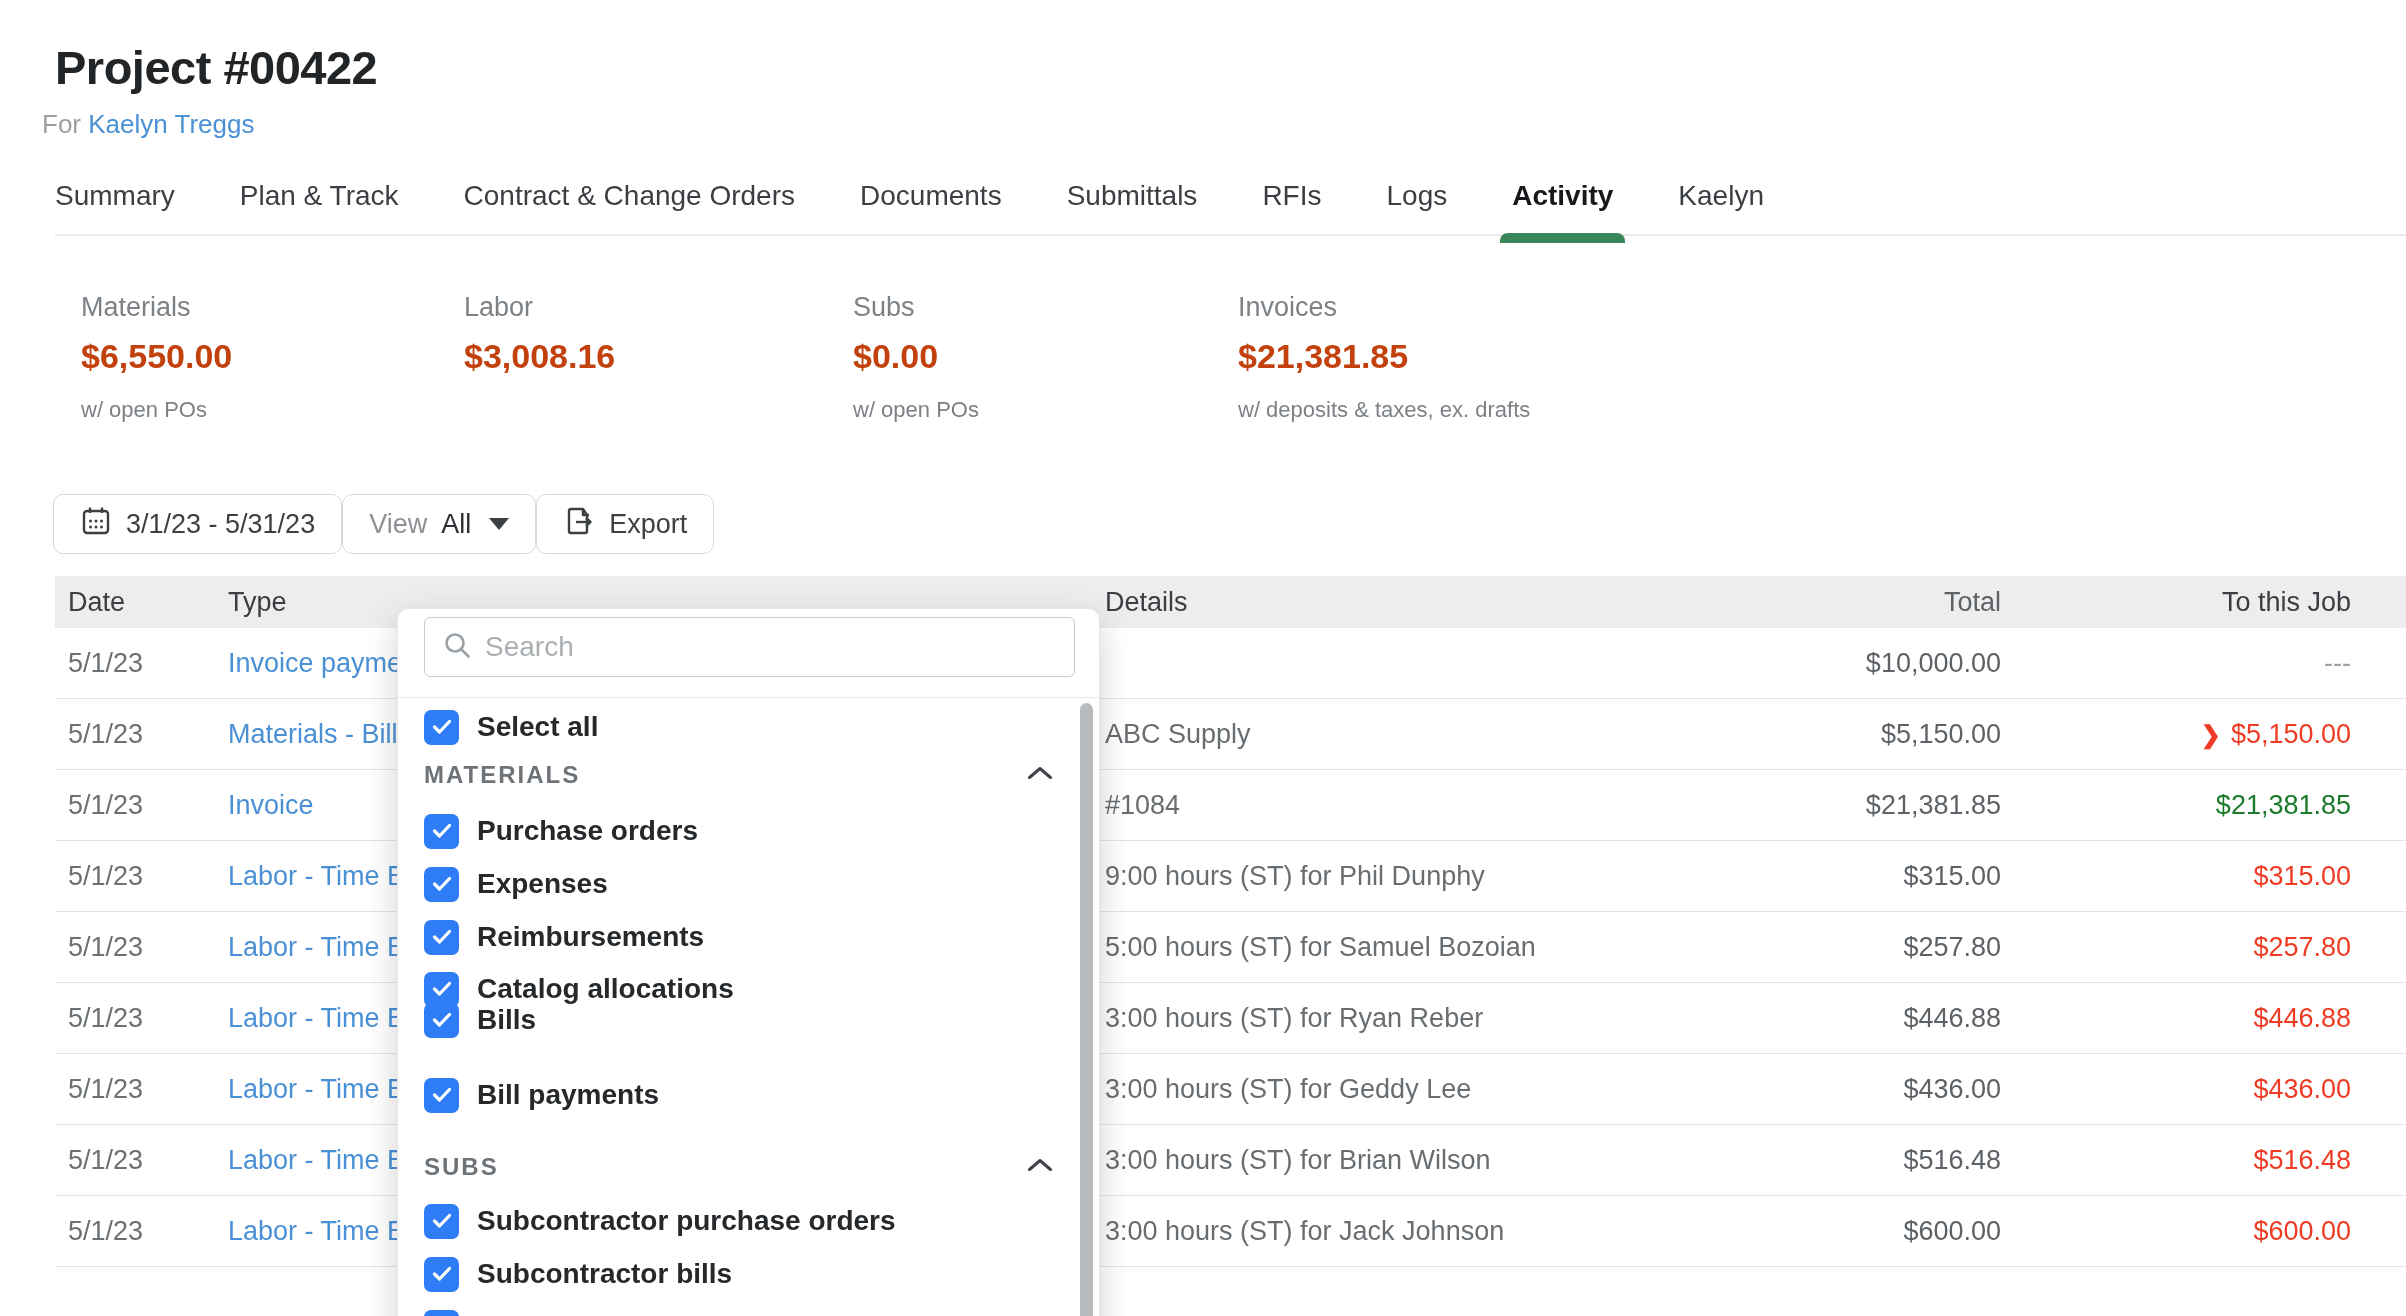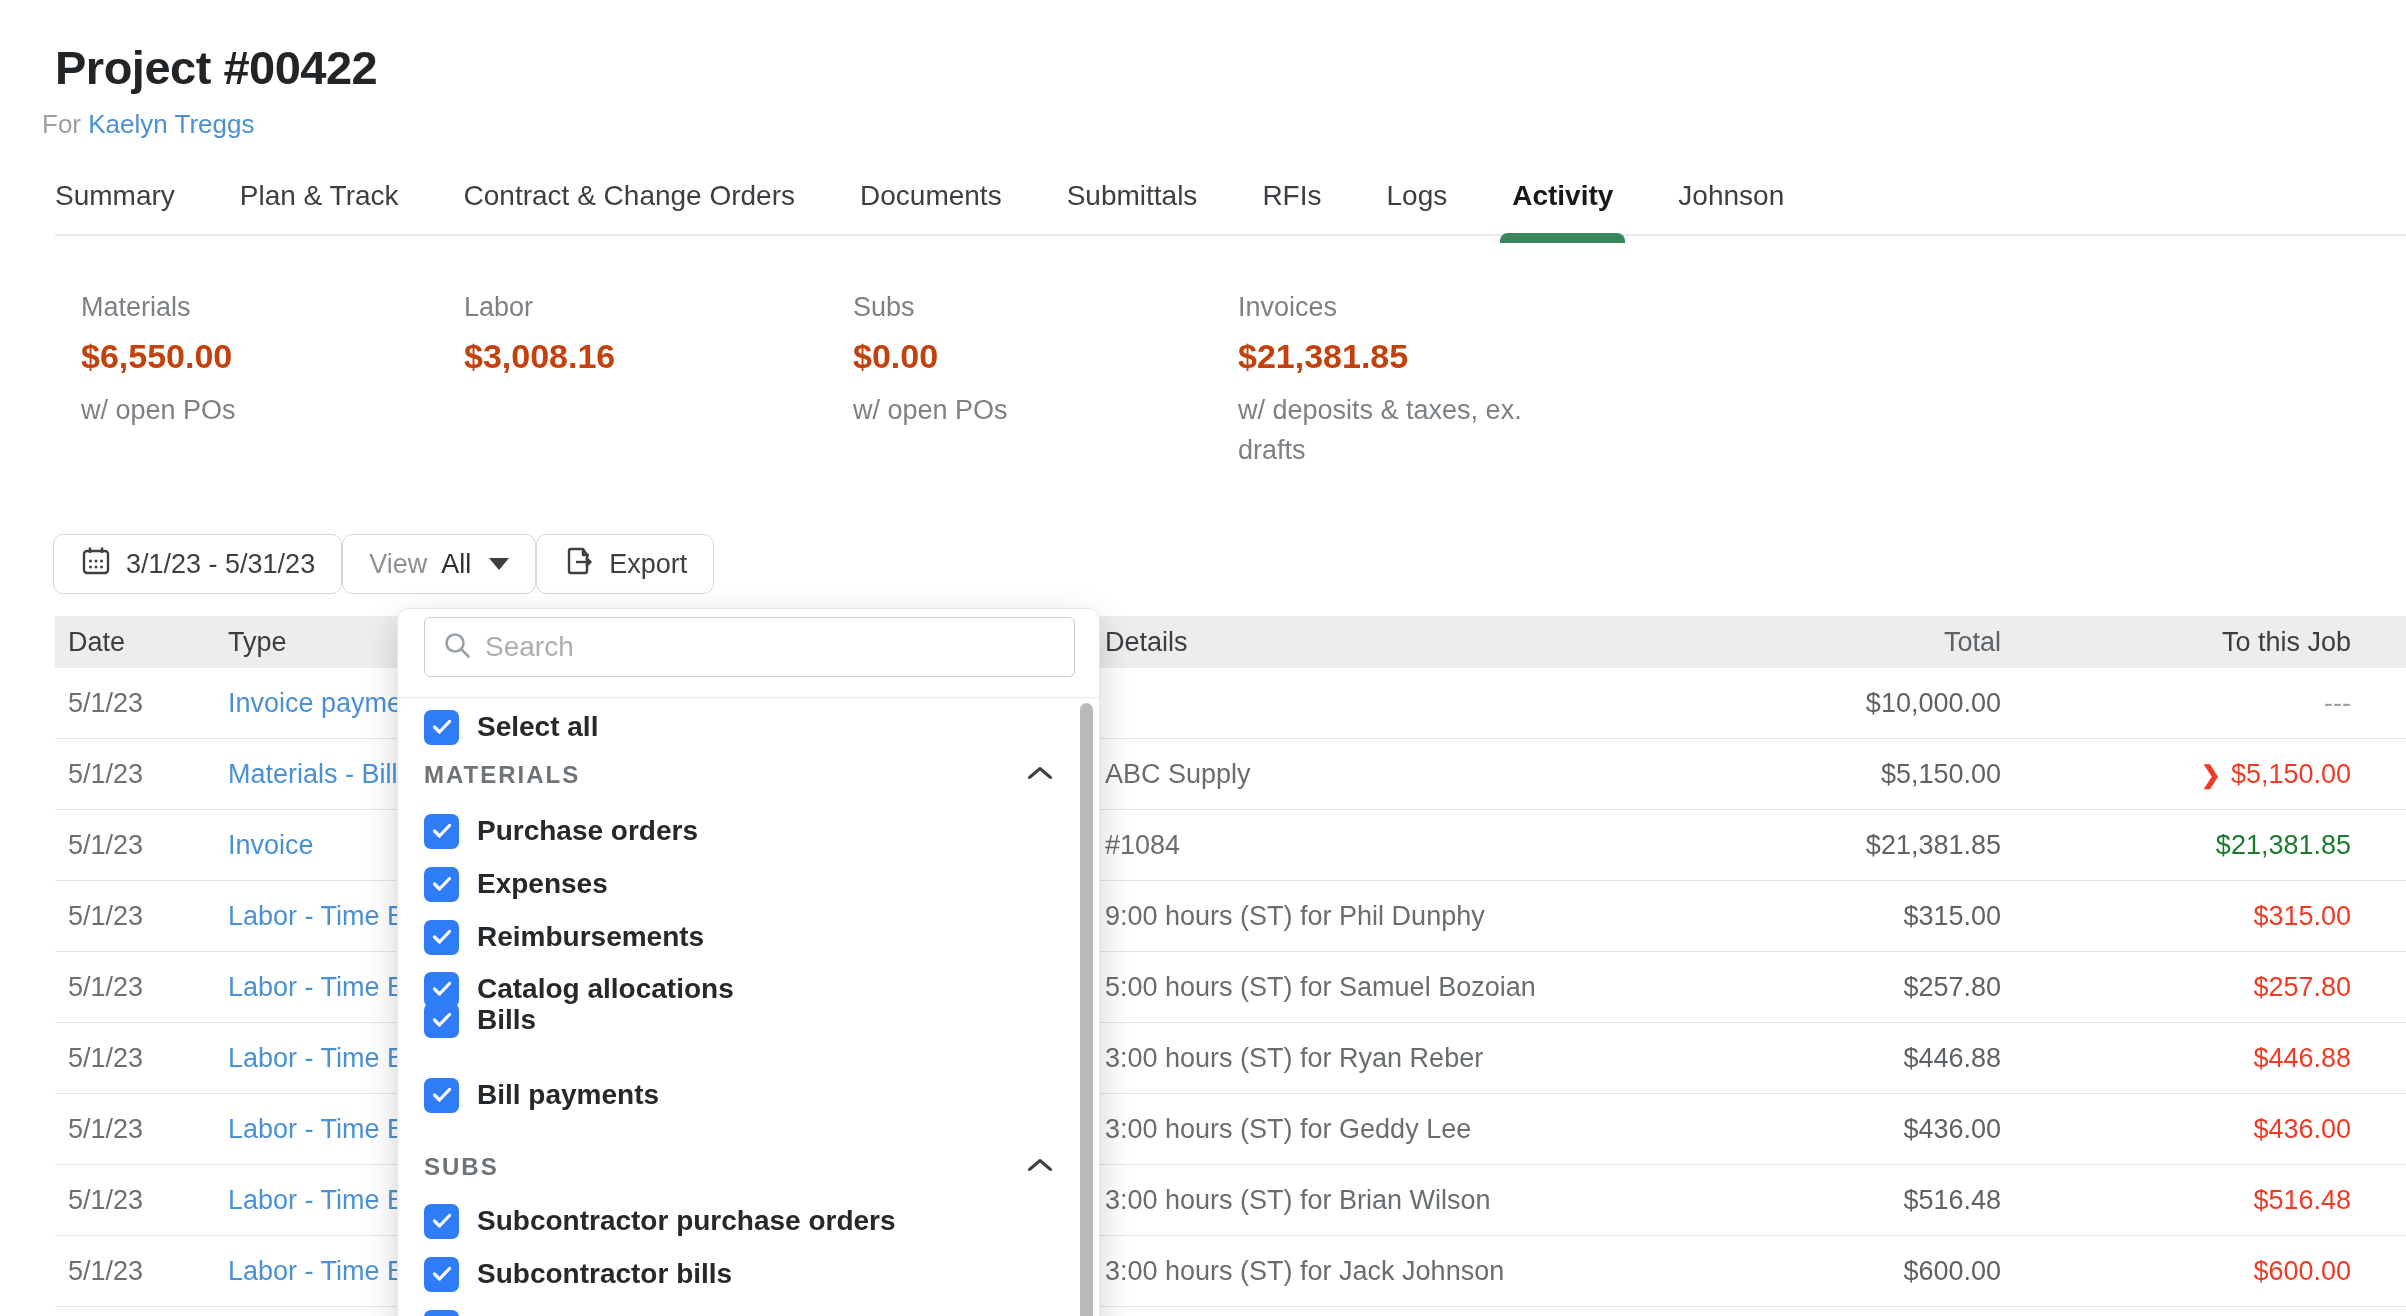--- a/index.html
+++ b/index.html
@@ -21,21 +21,21 @@
   .tab.active::after { content:""; position:absolute; left:-12px; right:-12px; bottom:-31px;
           height:10px; background:#38865a; border-radius:8px 8px 0 0; }
 
   
   .stats { display:flex; margin:56px 0 0 81px; }
   .stat { width:383px; }
   .stat:nth-child(2){ width:389px; } .stat:nth-child(3){ width:385px; }
   .stat:nth-child(4){ width:300px; }
   .stat .label { font-size:27px; color:#7c8186; }
   .stat .value { font-size:34px; font-weight:700; color:#c2410c; margin-top:14px; }
-  .stat .note  { font-size:27px; color:#7c8186; margin-top:14px; line-height:40px; }
+  .stat .note  { font-size:22px; color:#7c8186; margin-top:14px; line-height:40px; }
 
   
   .toolbar { display:flex; align-items:center; margin:64px 0 0 53px; }
   .btn { display:flex; align-items:center; gap:14px; height:60px; padding:0 26px;
          border:1px solid #d5d8da; border-radius:10px; background:#fff; font-size:27px;
          color:#3c4043; cursor:pointer; }
   .btn svg { flex:0 0 auto; }
   .view-label { color:#8b9095; }
   .view-value { font-weight:400; color:#2c2f33; }
   .caret-down { width:0; height:0; border-left:10px solid transparent; border-right:10px solid transparent;
@@ -89,21 +89,21 @@
 
   <div class="tabs">
     <div class="tab">Summary</div>
     <div class="tab">Plan &amp; Track</div>
     <div class="tab">Contract &amp; Change Orders</div>
     <div class="tab">Documents</div>
     <div class="tab">Submittals</div>
     <div class="tab">RFIs</div>
     <div class="tab">Logs</div>
     <div class="tab active">Activity</div>
-    <div class="tab">Johnson</div>
+    <div class="tab">Kaelyn</div>
   </div>
 
   <div class="stats">
     <div class="stat">
       <div class="label">Materials</div>
       <div class="value">$6,550.00</div>
       <div class="note">w/ open POs</div>
     </div>
     <div class="stat">
       <div class="label">Labor</div>

